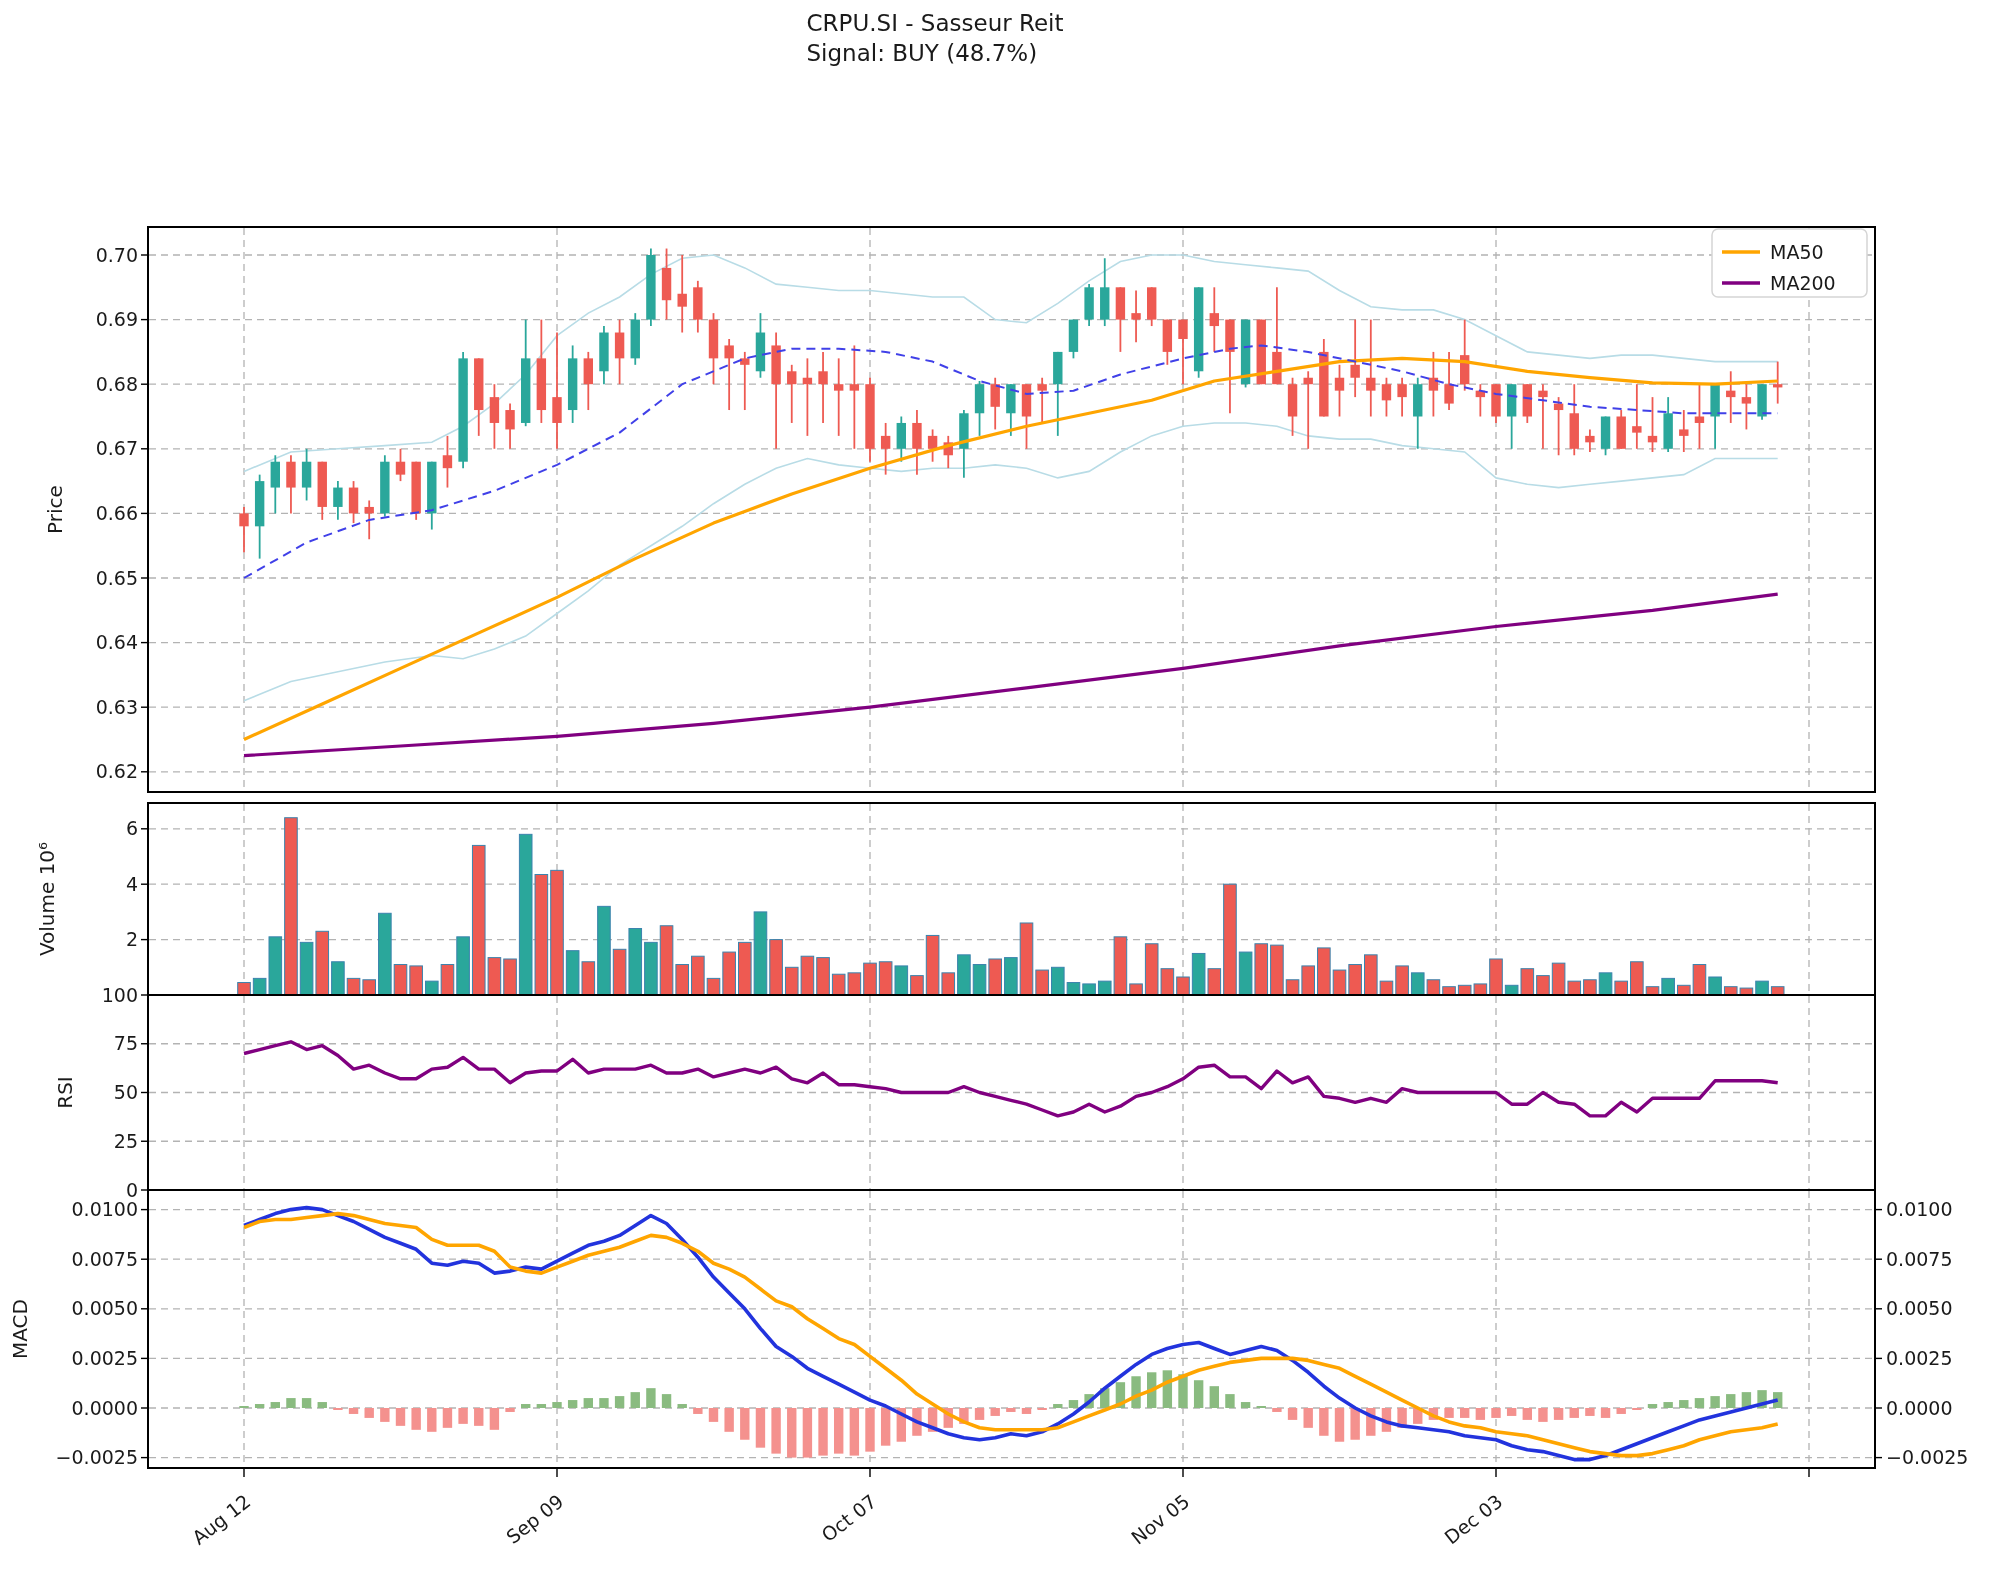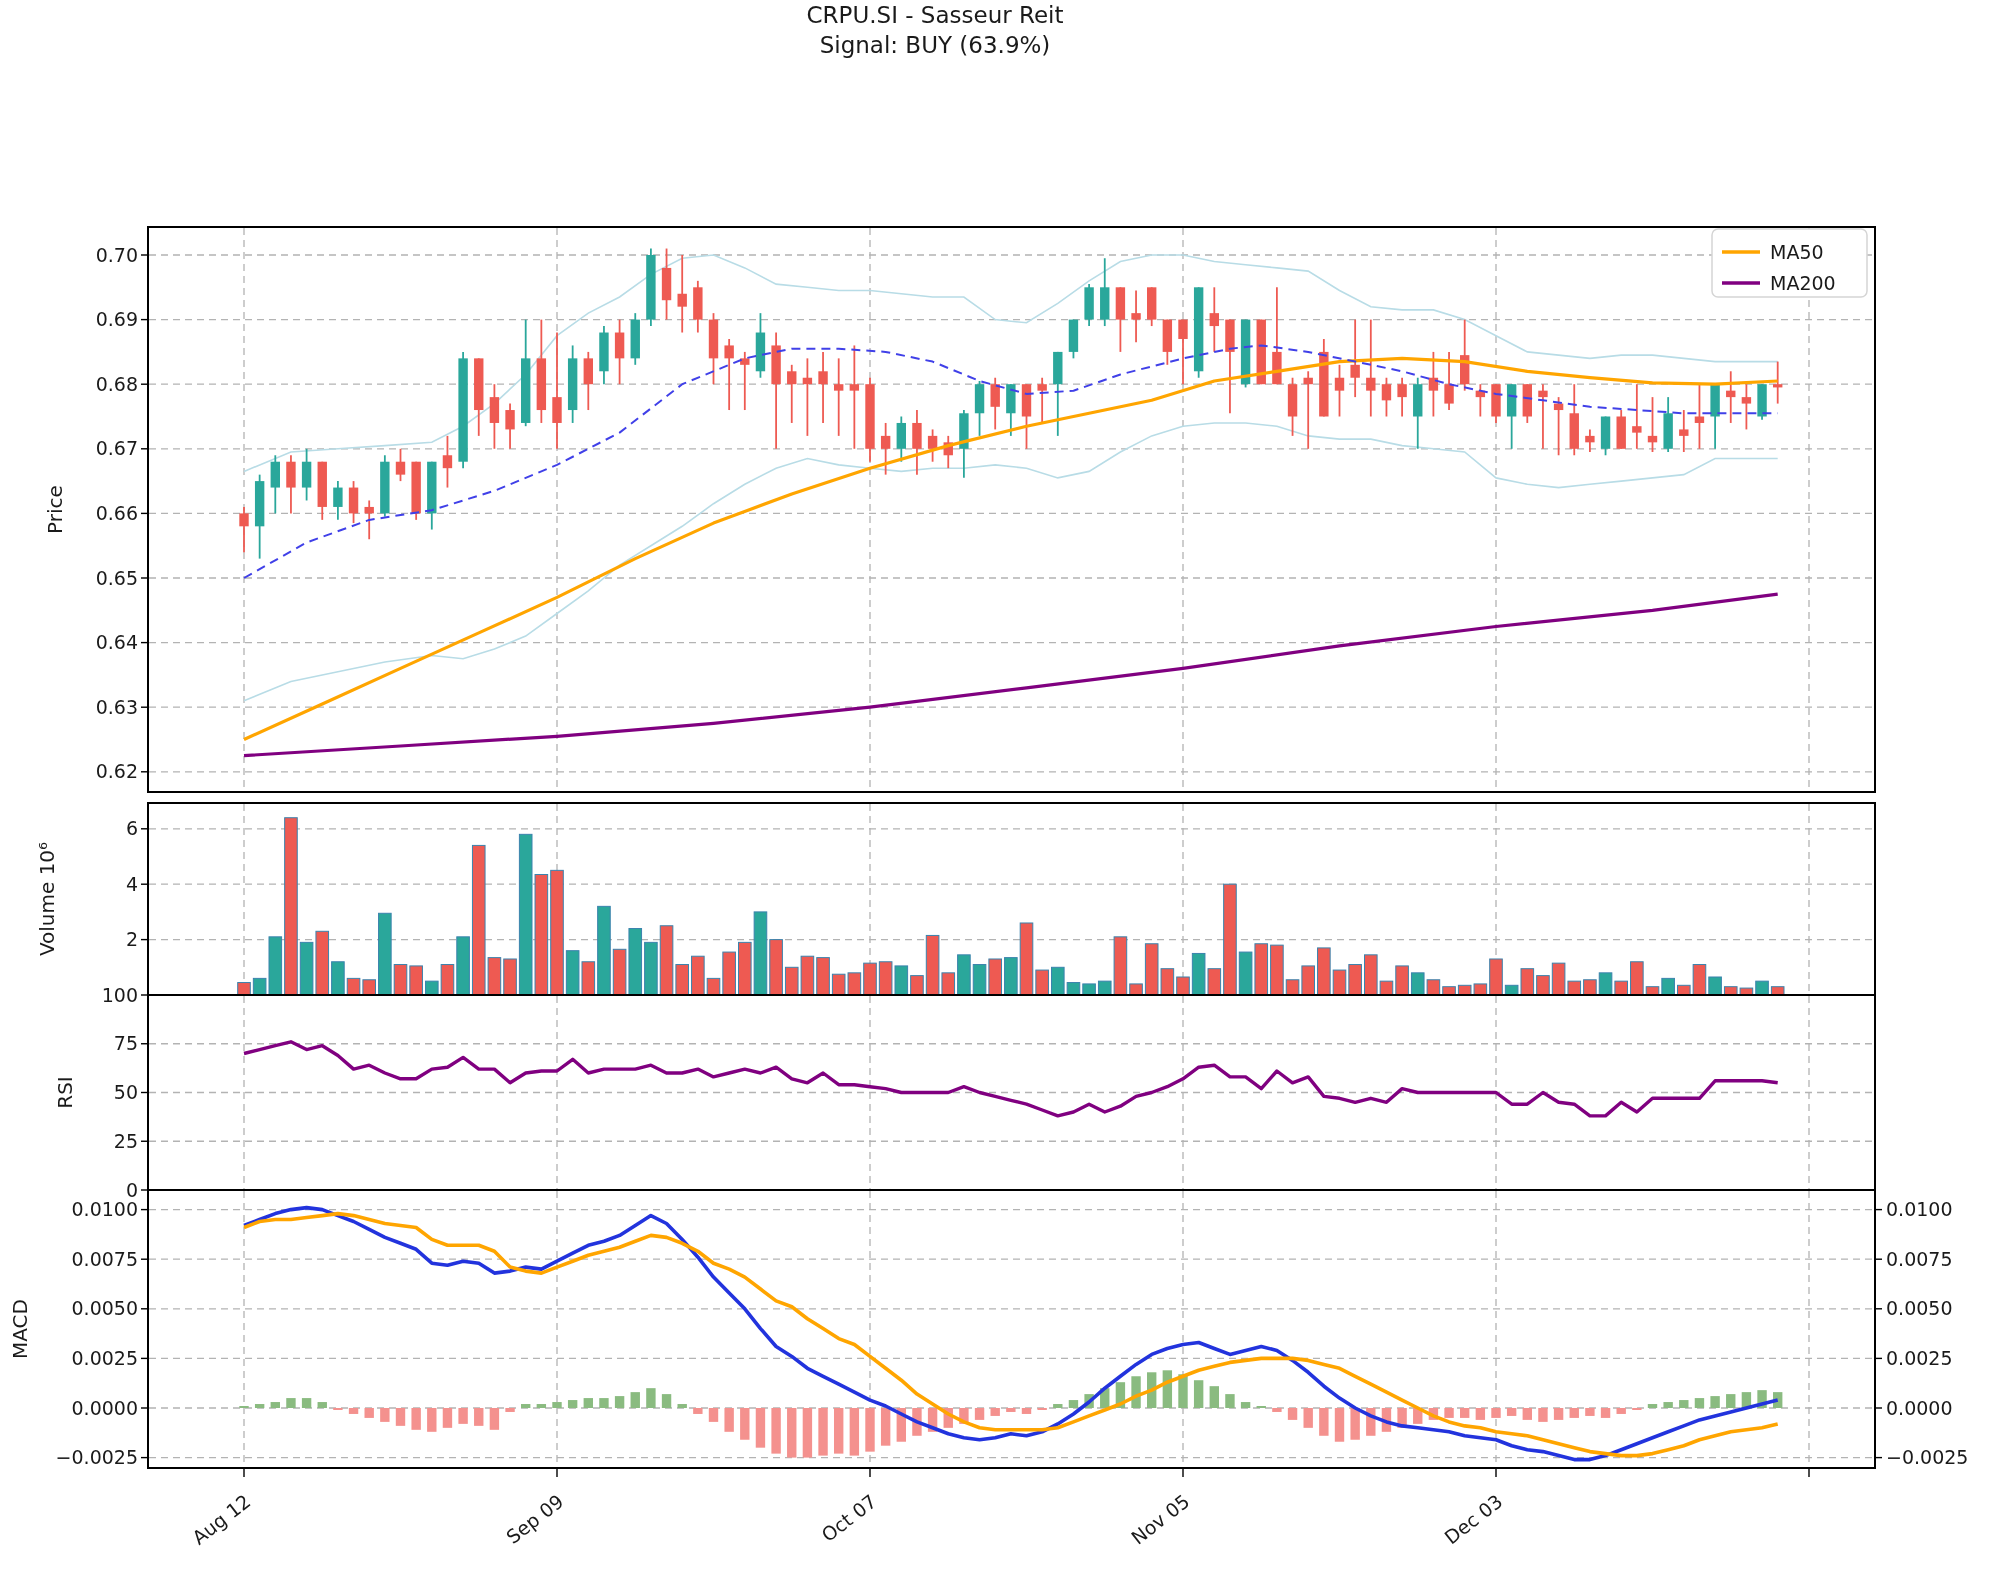--- a/index.html
+++ b/index.html
@@ -1,29 +1,29 @@
 <!DOCTYPE html>
 <html><head>
 <meta charset="utf-8">
 <style>
   html,body{margin:0;padding:0;background:#ffffff;}
   .fig{position:relative;width:1996px;height:1576px;background:#ffffff;
        font-family:"DejaVu Sans",sans-serif;overflow:hidden;}
-  .title{position:absolute;left:935px;top:0;transform:translateX(-50%);
-         text-align:center;font-size:23px;line-height:30px;color:#1a1a1a;white-space:nowrap;}
+  .title{position:absolute;left:935px;top:8px;transform:translateX(-50%);
+         text-align:left;font-size:23px;line-height:30px;color:#1a1a1a;white-space:nowrap;}
   svg{position:absolute;left:0;top:0;}
   svg text{font-family:"DejaVu Sans",sans-serif;fill:#1a1a1a;}
 </style>
 </head>
 <body>
 
 <div class="fig">
   <div class="title">
     <div>CRPU.SI - Sasseur Reit</div>
-    <div>Signal: BUY (63.9%)</div>
+    <div>Signal: BUY (48.7%)</div>
   </div>
   <svg id="chart-svg" width="1996" height="1576" viewBox="0 0 1996 1576">
       <g stroke="#b3b3b3" stroke-width="1.3" stroke-dasharray="7 5">
         <line x1="244" y1="228" x2="244" y2="791"></line>
         <line x1="557" y1="228" x2="557" y2="791"></line>
         <line x1="870" y1="228" x2="870" y2="791"></line>
         <line x1="1183" y1="228" x2="1183" y2="791"></line>
         <line x1="1496" y1="228" x2="1496" y2="791"></line>
         <line x1="1809" y1="228" x2="1809" y2="791"></line>
         <line x1="149" y1="771.7999999999997" x2="1874" y2="771.7999999999997"></line>

